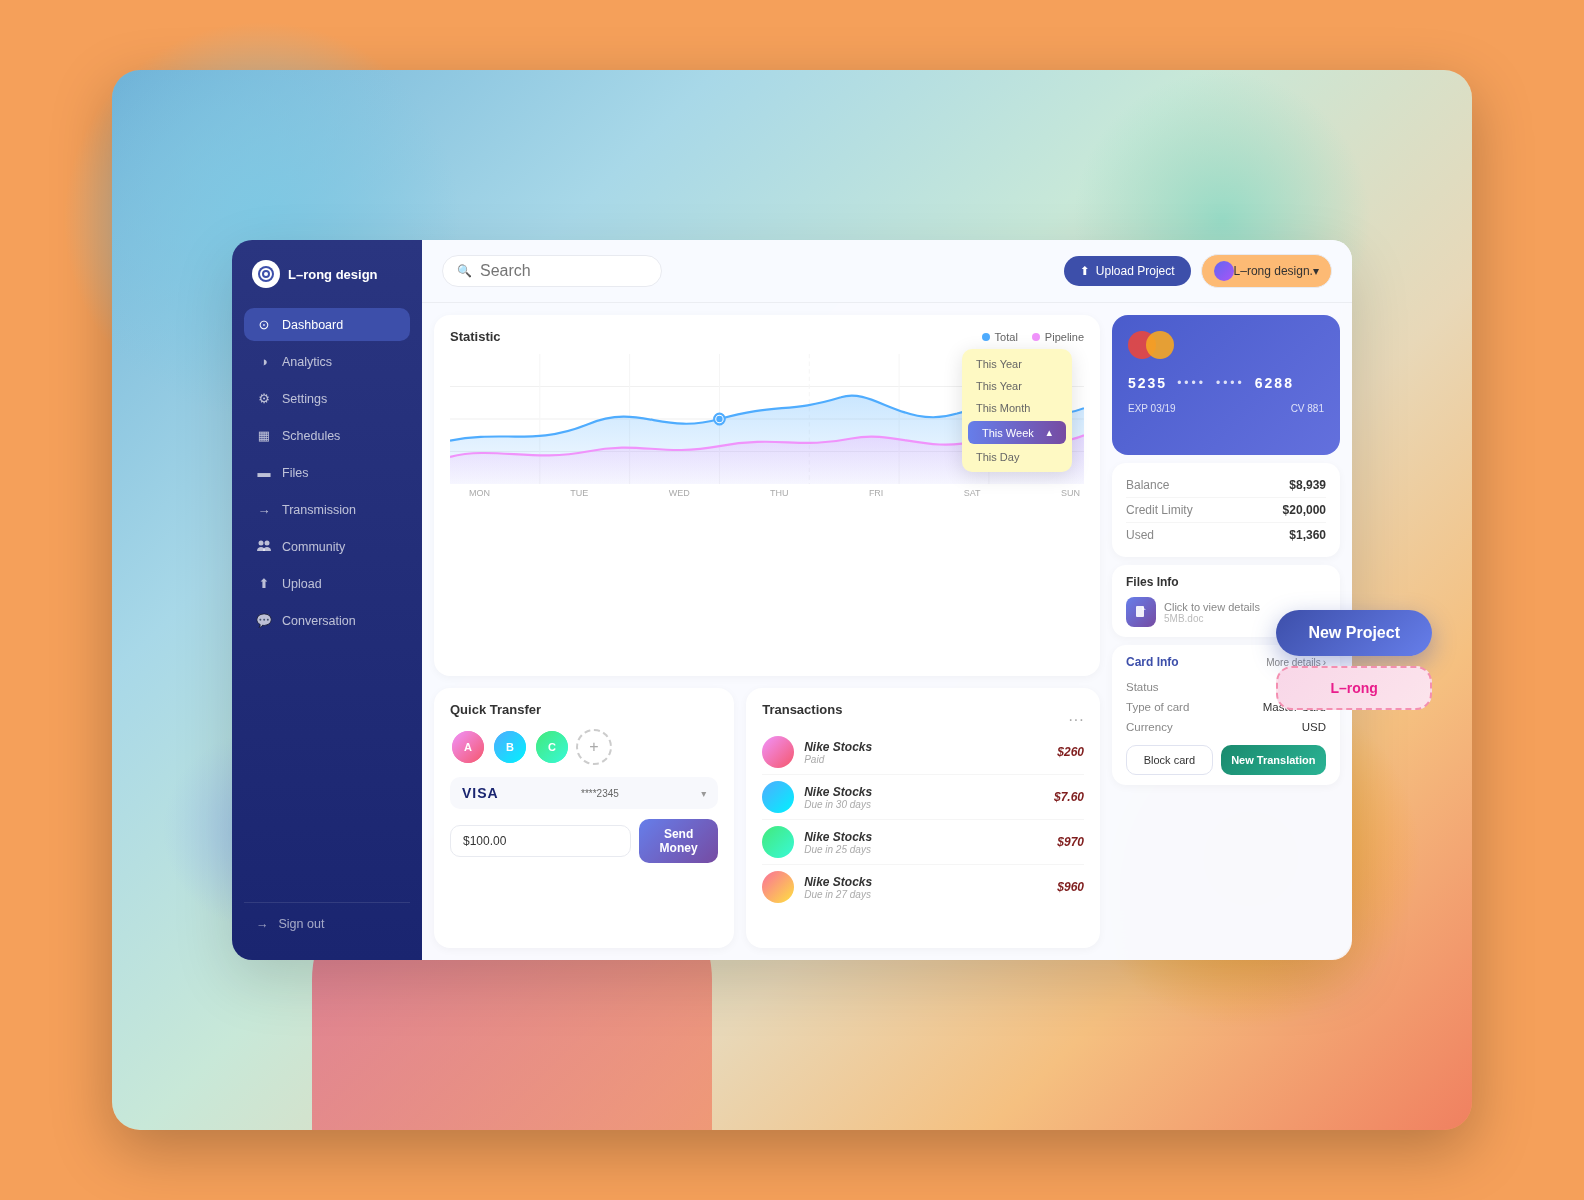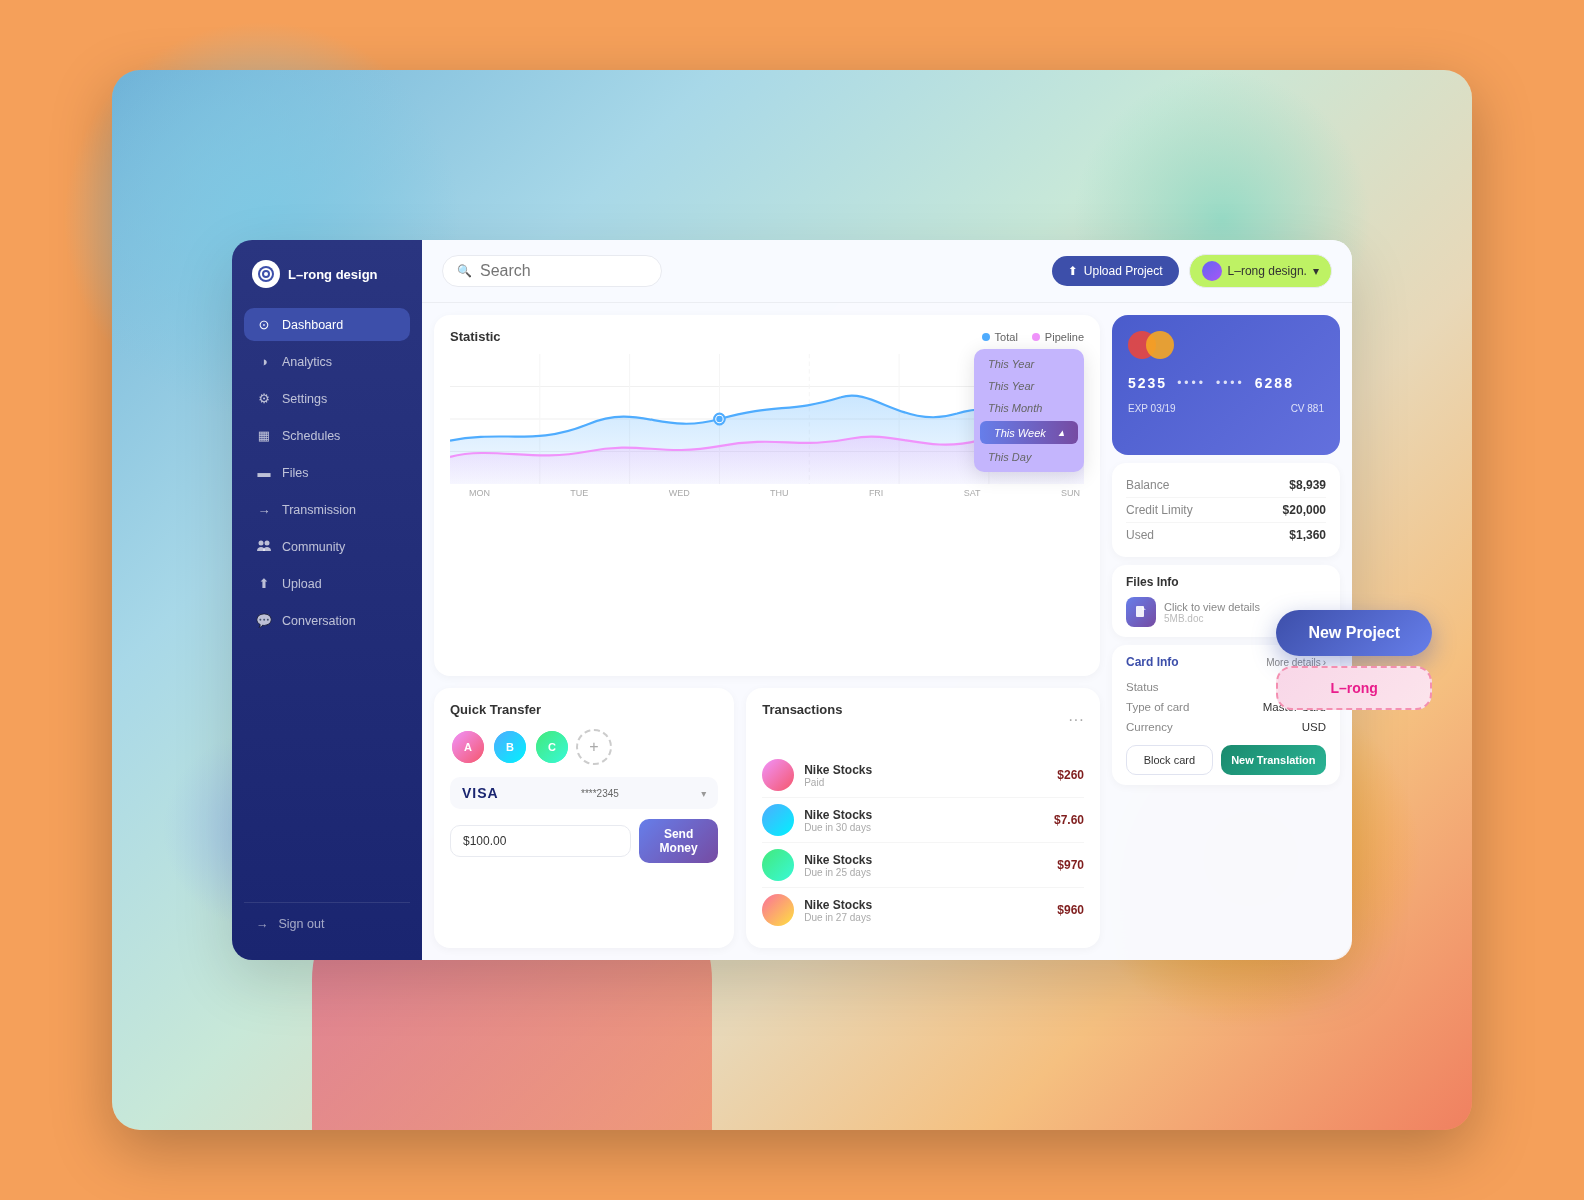--- a/index.html
+++ b/index.html
@@ -215,22 +215,22 @@
       border-radius: 20px;
       padding: 8px 16px;
       font-size: 12px;
       cursor: pointer;
       font-weight: 500;
     }
 
     .user-btn {
       display: flex;
       align-items: center;
-      gap: 6px;
-      background: #bef264;
+      gap: 0;
+      background: #fdba74;
       border: 1px solid #e8eaf0;
       border-radius: 20px;
       padding: 6px 12px;
       font-size: 12px;
       cursor: pointer;
       color: #333;
     }
 
     .user-avatar-small {
       width: 20px; height: 20px;
@@ -305,29 +305,28 @@
     }
 
     .chart-svg {
       width: 100%;
       height: 100%;
     }
 
     
     .chart-dropdown {
       position: absolute;
-      right: 0;
+      right: 12px;
       top: -5px;
-      background: #c4b5fd;
+      background: #fef9c3;
       border-radius: 10px;
       box-shadow: 0 4px 20px rgba(0,0,0,0.12);
       padding: 4px 0;
       min-width: 110px;
       z-index: 10;
-      font-style: italic;
     }
 
     .dropdown-item {
       padding: 5px 14px;
       font-size: 11px;
       color: #666;
       cursor: pointer;
       display: flex;
       align-items: center;
       justify-content: space-between;
@@ -467,36 +466,37 @@
       padding: 8px 16px;
       font-size: 12px;
       font-weight: 600;
       cursor: pointer;
     }
 
     .transactions-header {
       display: flex;
       align-items: flex-end;
       justify-content: space-between;
-      margin-bottom: 24px;
+      margin-bottom: 1px;
       gap: 44px;
     }
 
     .more-dots {
       color: #aaa;
       font-size: 16px;
       cursor: pointer;
     }
 
     .transaction-item {
       display: flex;
       align-items: center;
       justify-content: space-between;
       padding: 6px 0;
       border-bottom: 1px solid #f5f5f5;
+      font-style: italic;
     }
 
     .transaction-item:last-child {
       border-bottom: none;
     }
 
     .tx-left {
       display: flex;
       align-items: center;
       gap: 10px;

